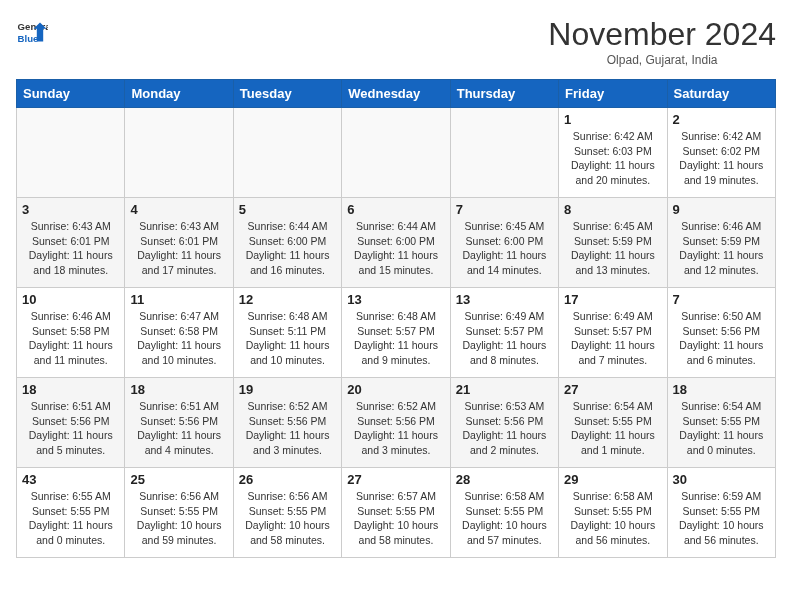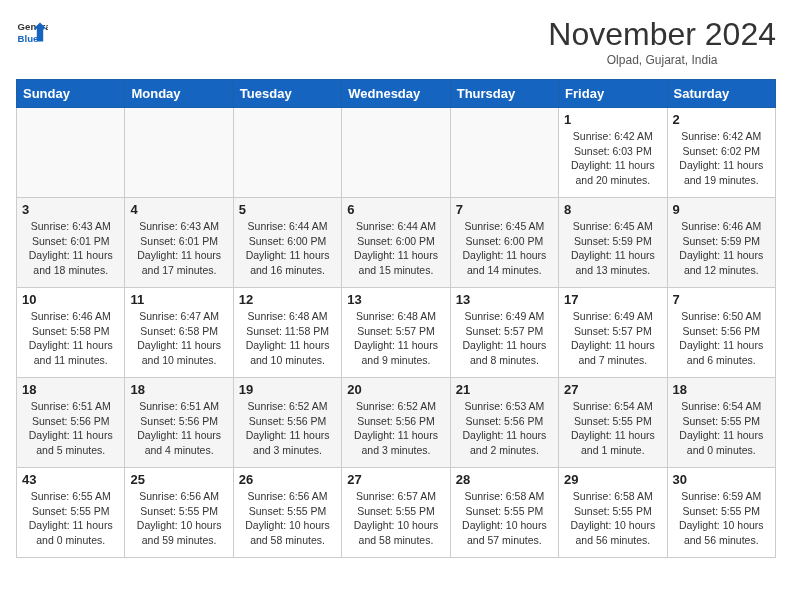--- a/index.html
+++ b/index.html
@@ -180,21 +180,21 @@
         </td>
         <td>
           <div class="day-number">11</div>
           <div class="day-info">Sunrise: 6:47 AM
 Sunset: 6:58 PM
 Daylight: 11 hours and 10 minutes.</div>
         </td>
         <td>
           <div class="day-number">12</div>
           <div class="day-info">Sunrise: 6:48 AM
-Sunset: 11:58 PM
+Sunset: 5:11 PM
 Daylight: 11 hours and 10 minutes.</div>
         </td>
         <td>
           <div class="day-number">13</div>
           <div class="day-info">Sunrise: 6:48 AM
 Sunset: 5:57 PM
 Daylight: 11 hours and 9 minutes.</div>
         </td>
         <td>
           <div class="day-number">13</div>

